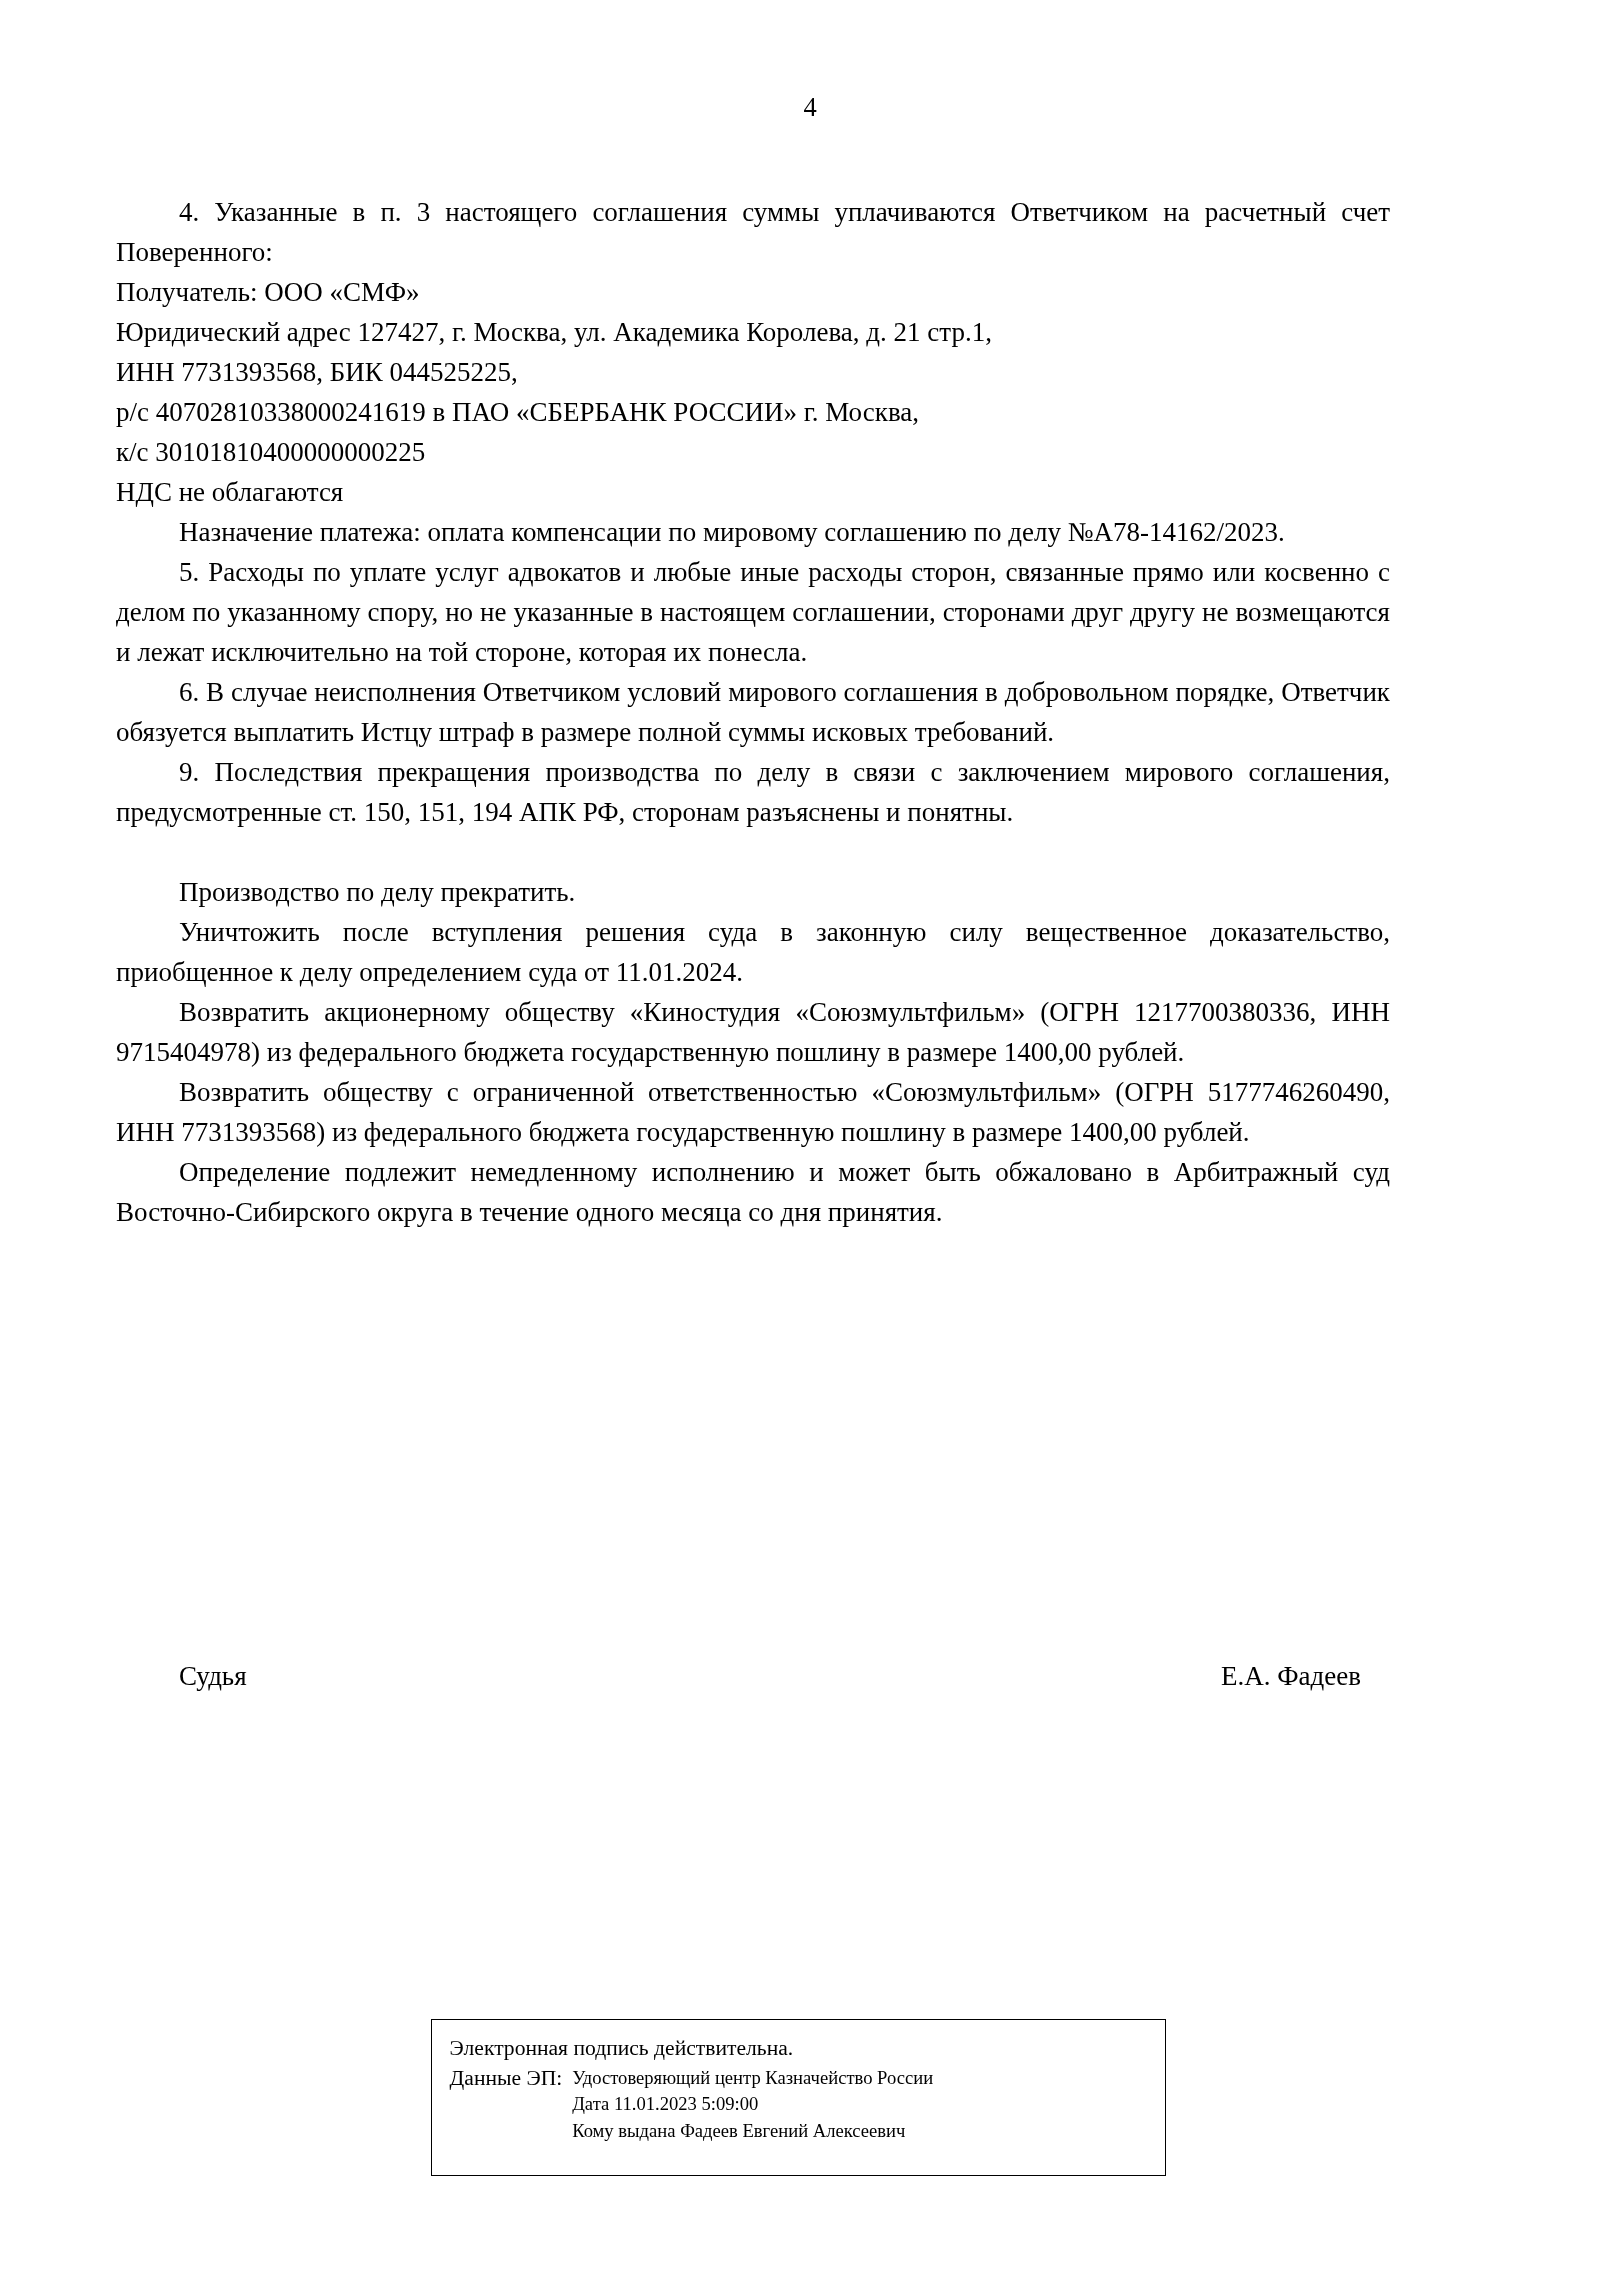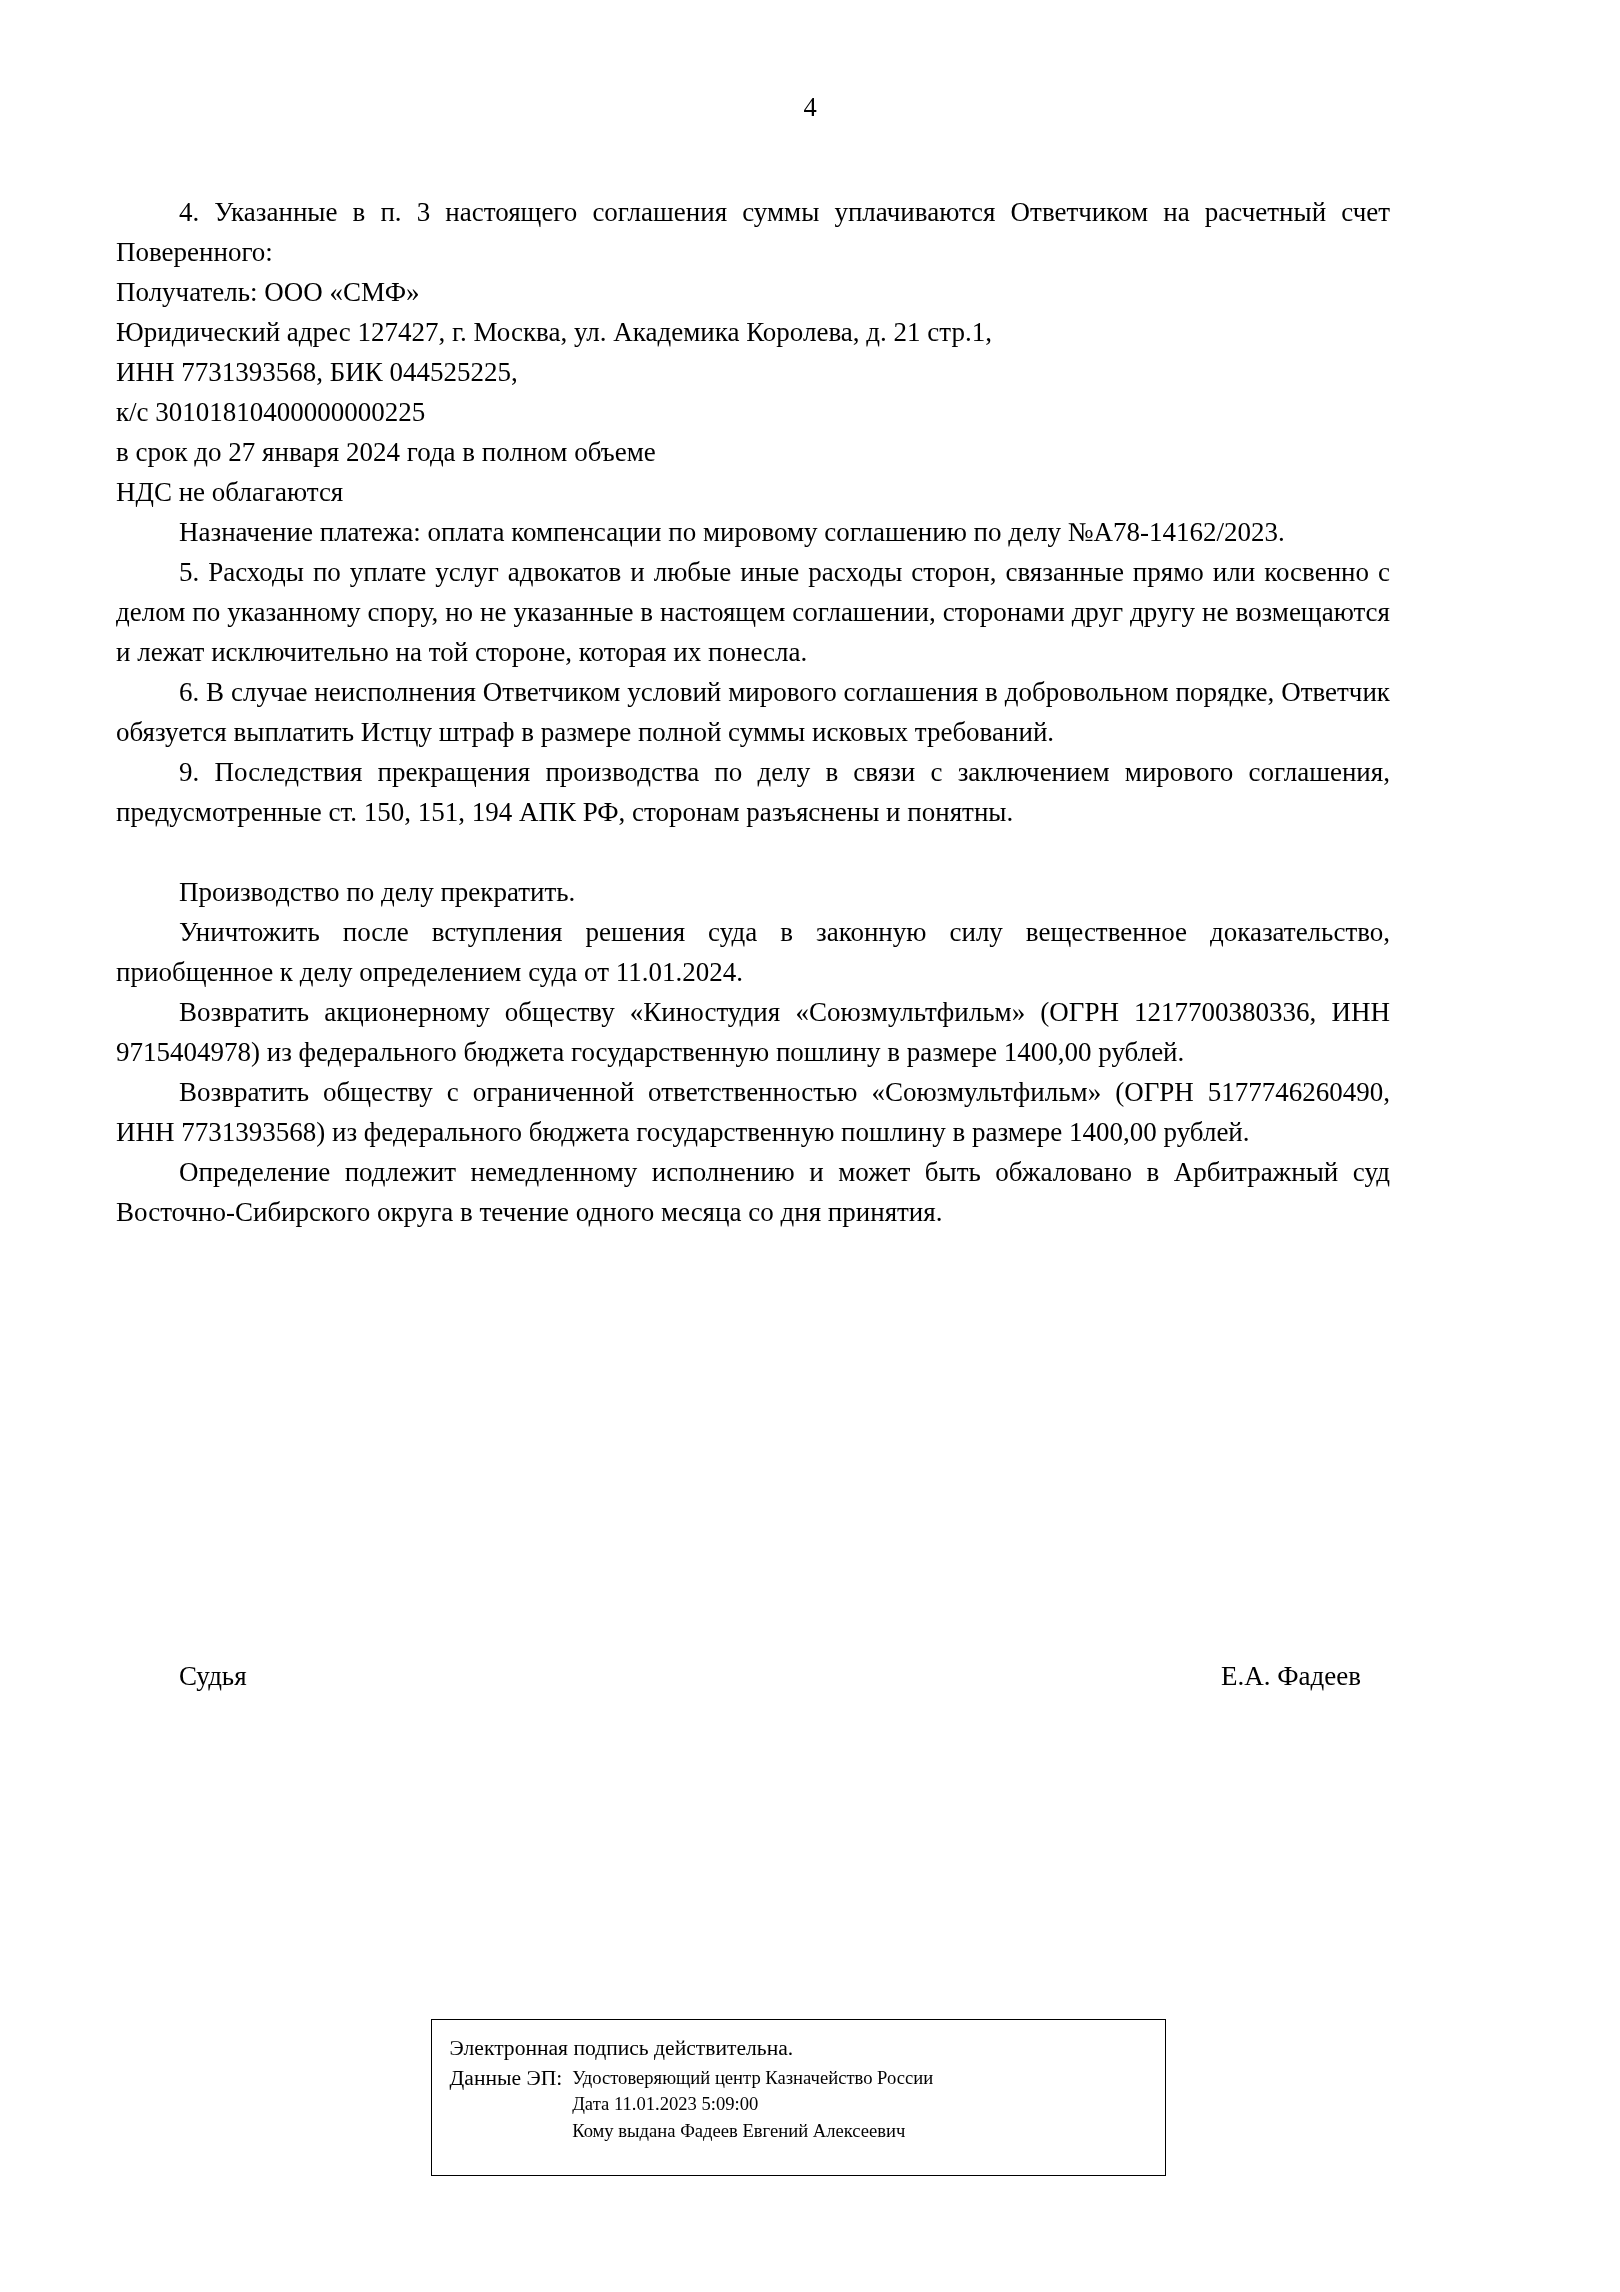--- a/index.html
+++ b/index.html
@@ -106,22 +106,22 @@
 <div class="page">
 
   <div class="page-number">4</div>
 
   <div class="content">
 
     <p class="indent">4. Указанные в п. 3 настоящего соглашения суммы уплачиваются Ответчиком на расчетный счет Поверенного:</p>
     <p class="noind">Получатель: ООО «СМФ»</p>
     <p class="noind">Юридический адрес 127427, г. Москва, ул. Академика Королева, д. 21 стр.1,</p>
     <p class="noind">ИНН 7731393568, БИК 044525225,</p>
+    <p class="noind">р/с 40702810338000241619 в ПАО «СБЕРБАНК РОССИИ» г. Москва,</p>
     <p class="noind">к/с 30101810400000000225</p>
-    <p class="noind">в срок до 27 января 2024 года в полном объеме</p>
     <p class="noind">НДС не облагаются</p>
     <p class="indent">Назначение платежа: оплата компенсации по мировому соглашению по делу №А78-14162/2023.</p>
     <p class="indent">5. Расходы по уплате услуг адвокатов и любые иные расходы сторон, связанные прямо или косвенно с делом по указанному спору, но не указанные в настоящем соглашении, сторонами друг другу не возмещаются и лежат исключительно на той стороне, которая их понесла.</p>
     <p class="indent">6. В случае неисполнения Ответчиком условий мирового соглашения в добровольном порядке, Ответчик обязуется выплатить Истцу штраф в размере полной суммы исковых требований.</p>
     <p class="indent">9. Последствия прекращения производства по делу в связи с заключением мирового соглашения, предусмотренные ст. 150, 151, 194 АПК РФ, сторонам разъяснены и понятны.</p>
 
     <div class="block-gap"></div>
 
     <p class="indent">Производство по делу прекратить.</p>
     <p class="indent">Уничтожить после вступления решения суда в законную силу вещественное доказательство, приобщенное к делу определением суда от 11.01.2024.</p>

